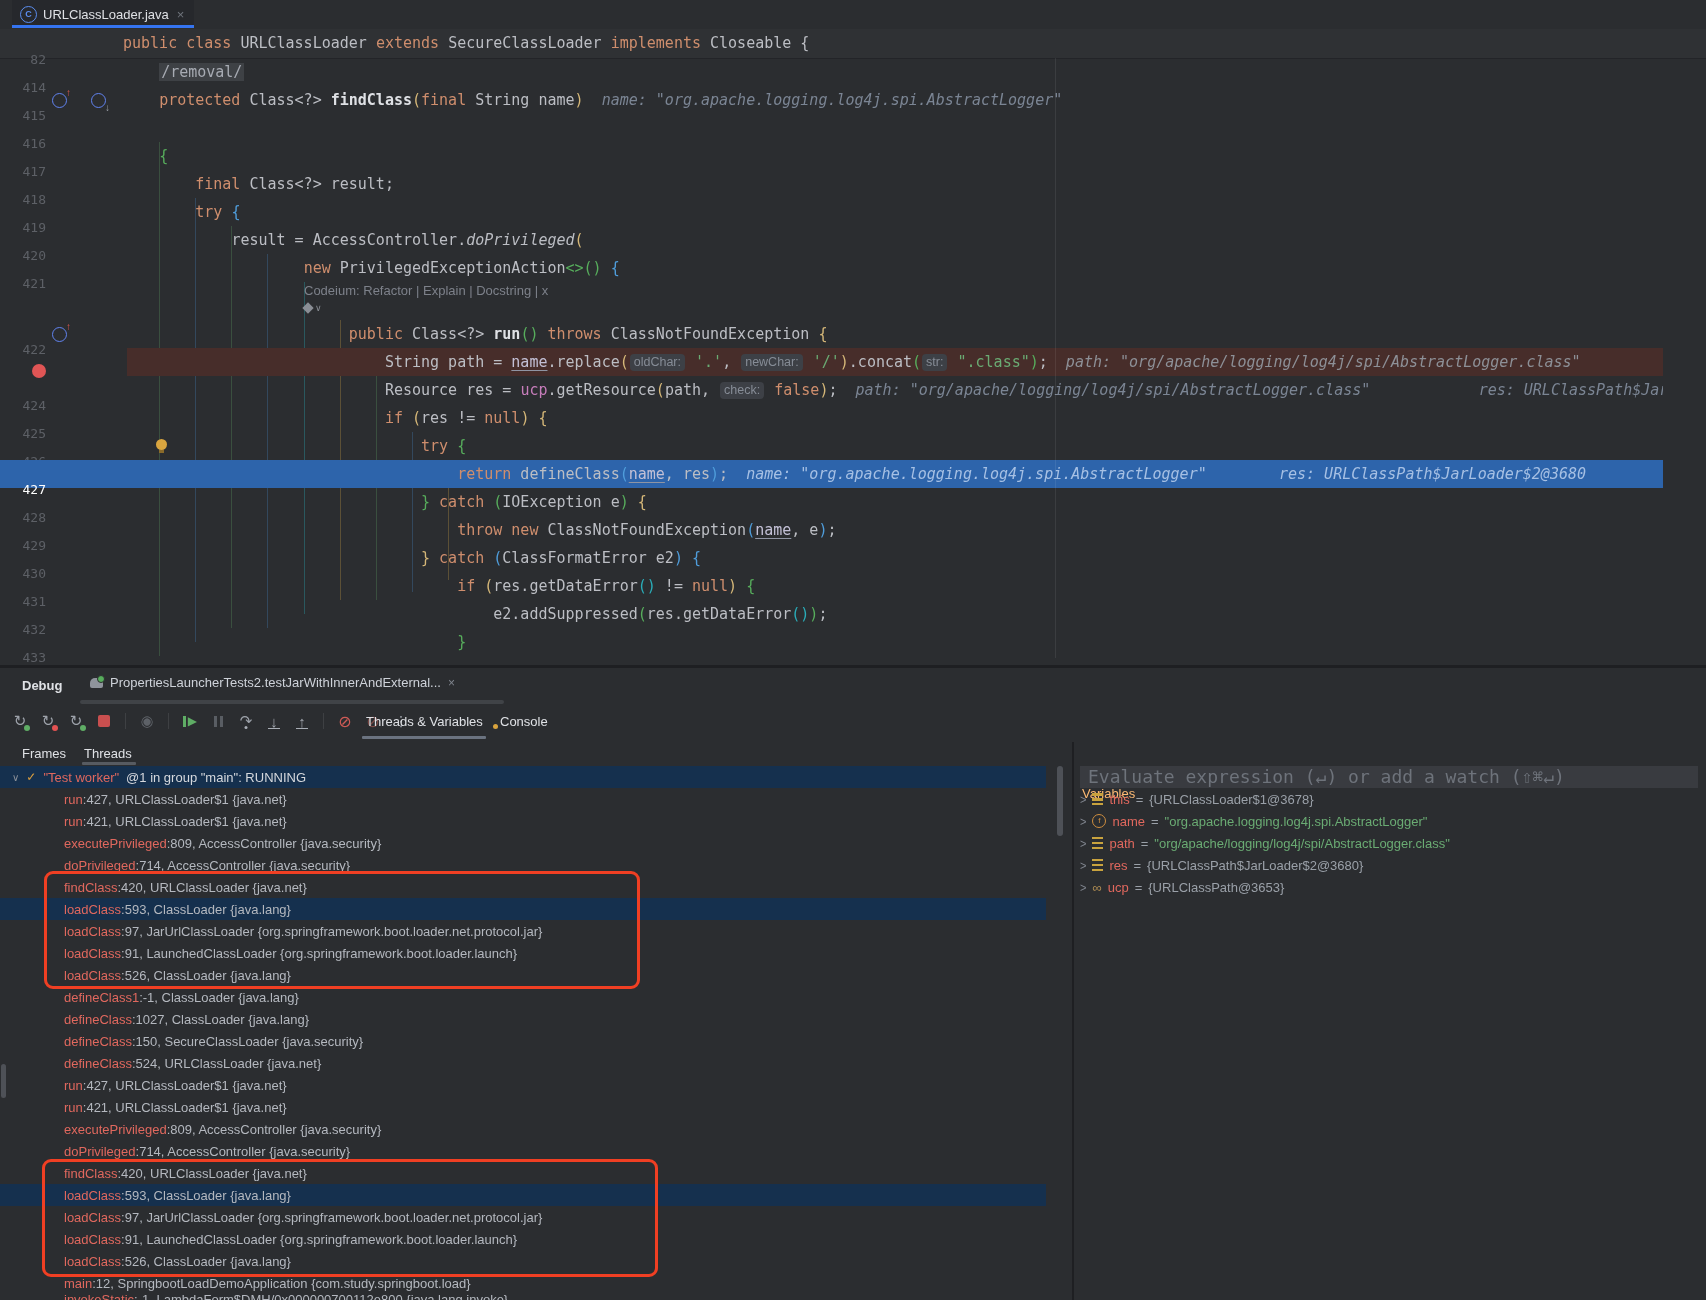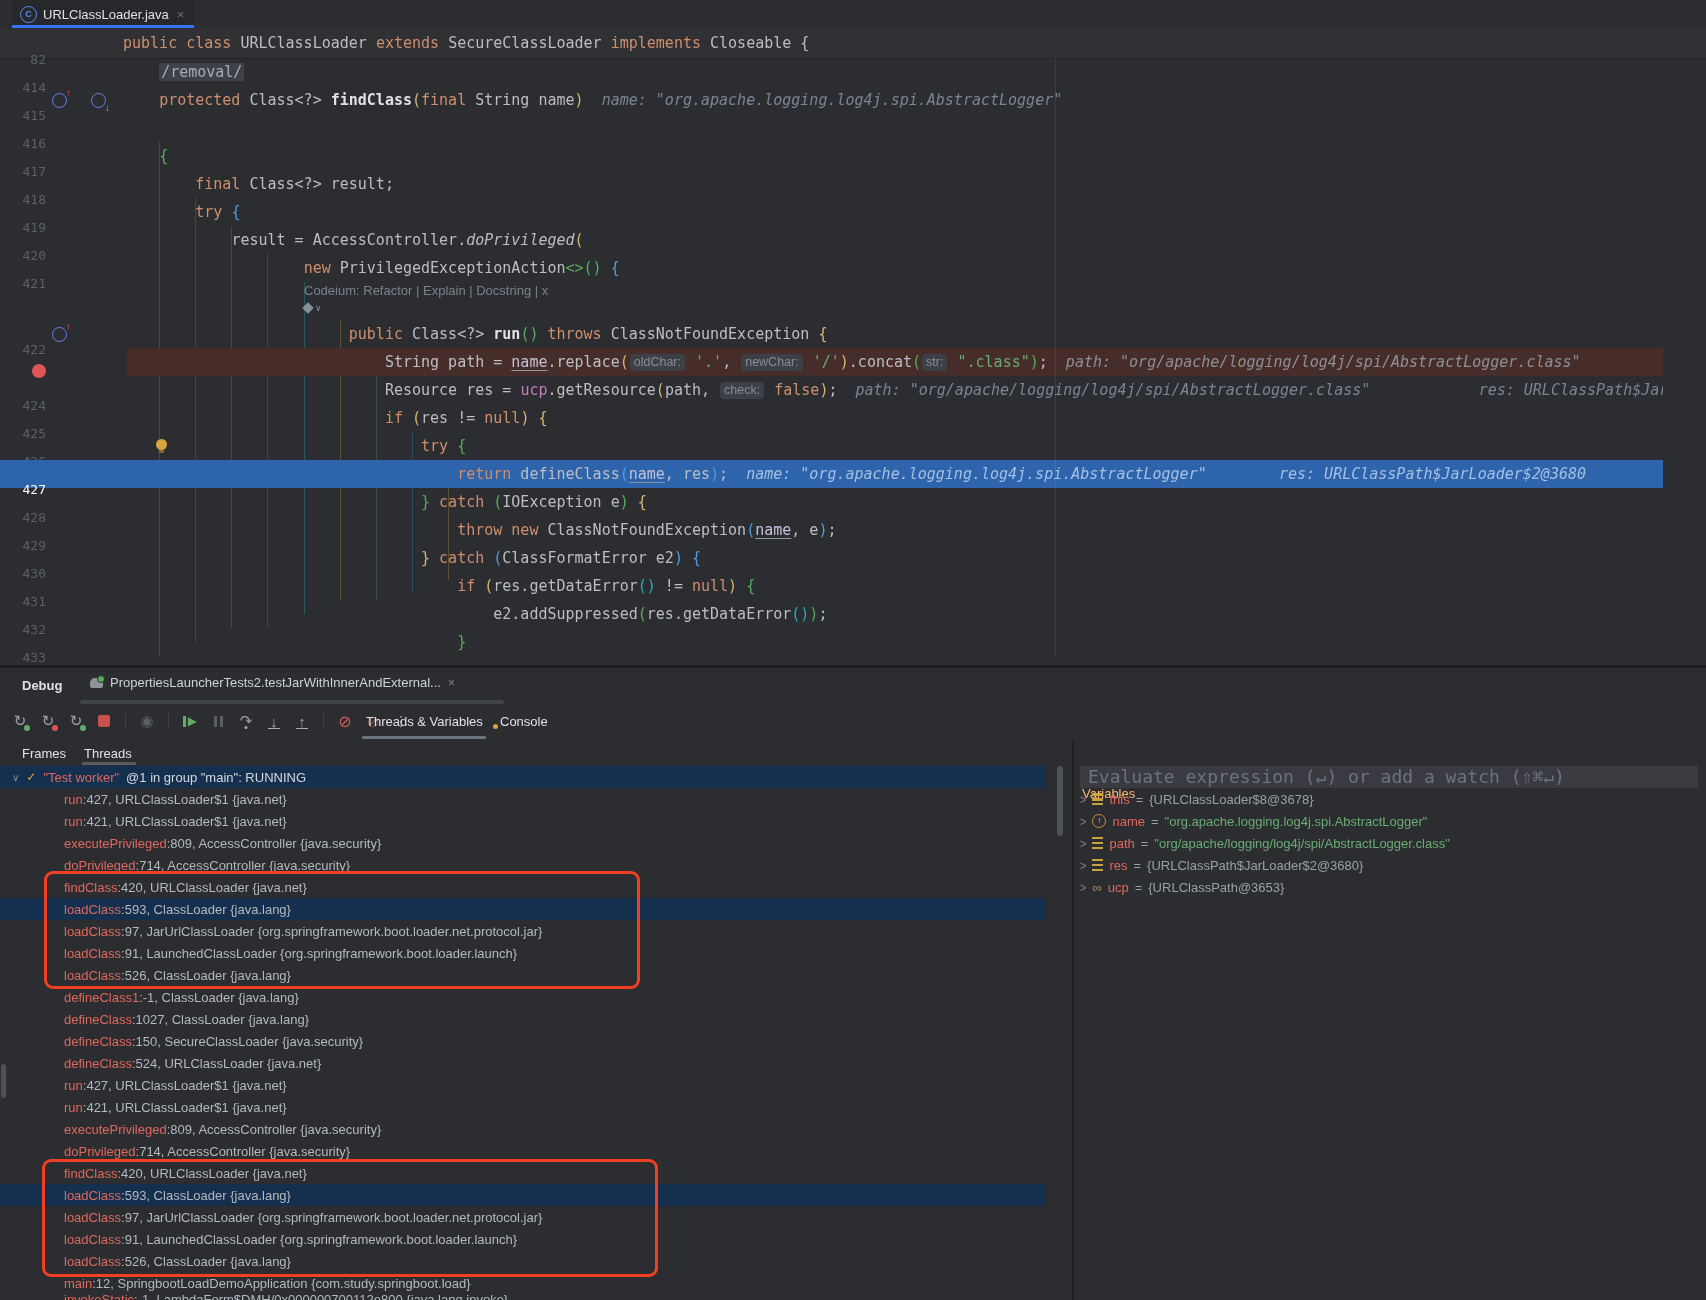--- a/index.html
+++ b/index.html
@@ -402,21 +402,21 @@
     <div id="frames-thumb-right" class="vthumb"></div>
     <div id="frames-thumb-left" class="vthumb"></div>
 
     <div id="evaluate">Evaluate expression (↵) or add a watch (⇧⌘↵)</div>
     <div id="vars">
         <div class="vrow">
           <span class="vchev">&gt;</span>
           <span class="vbars"></span>
           <span class="vname">this</span>
           <span class="veq"> = </span>
-          <span class="vval">{URLClassLoader$8@3678}</span>
+          <span class="vval">{URLClassLoader$1@3678}</span>
         </div>
         <div class="vrow">
           <span class="vchev">&gt;</span>
           <span class="vfcirc">
             <i>f</i>
           </span>
           <span class="vname">name</span>
           <span class="veq"> = </span>
           <span class="vval-g">"org.apache.logging.log4j.spi.AbstractLogger"</span>
         </div>

